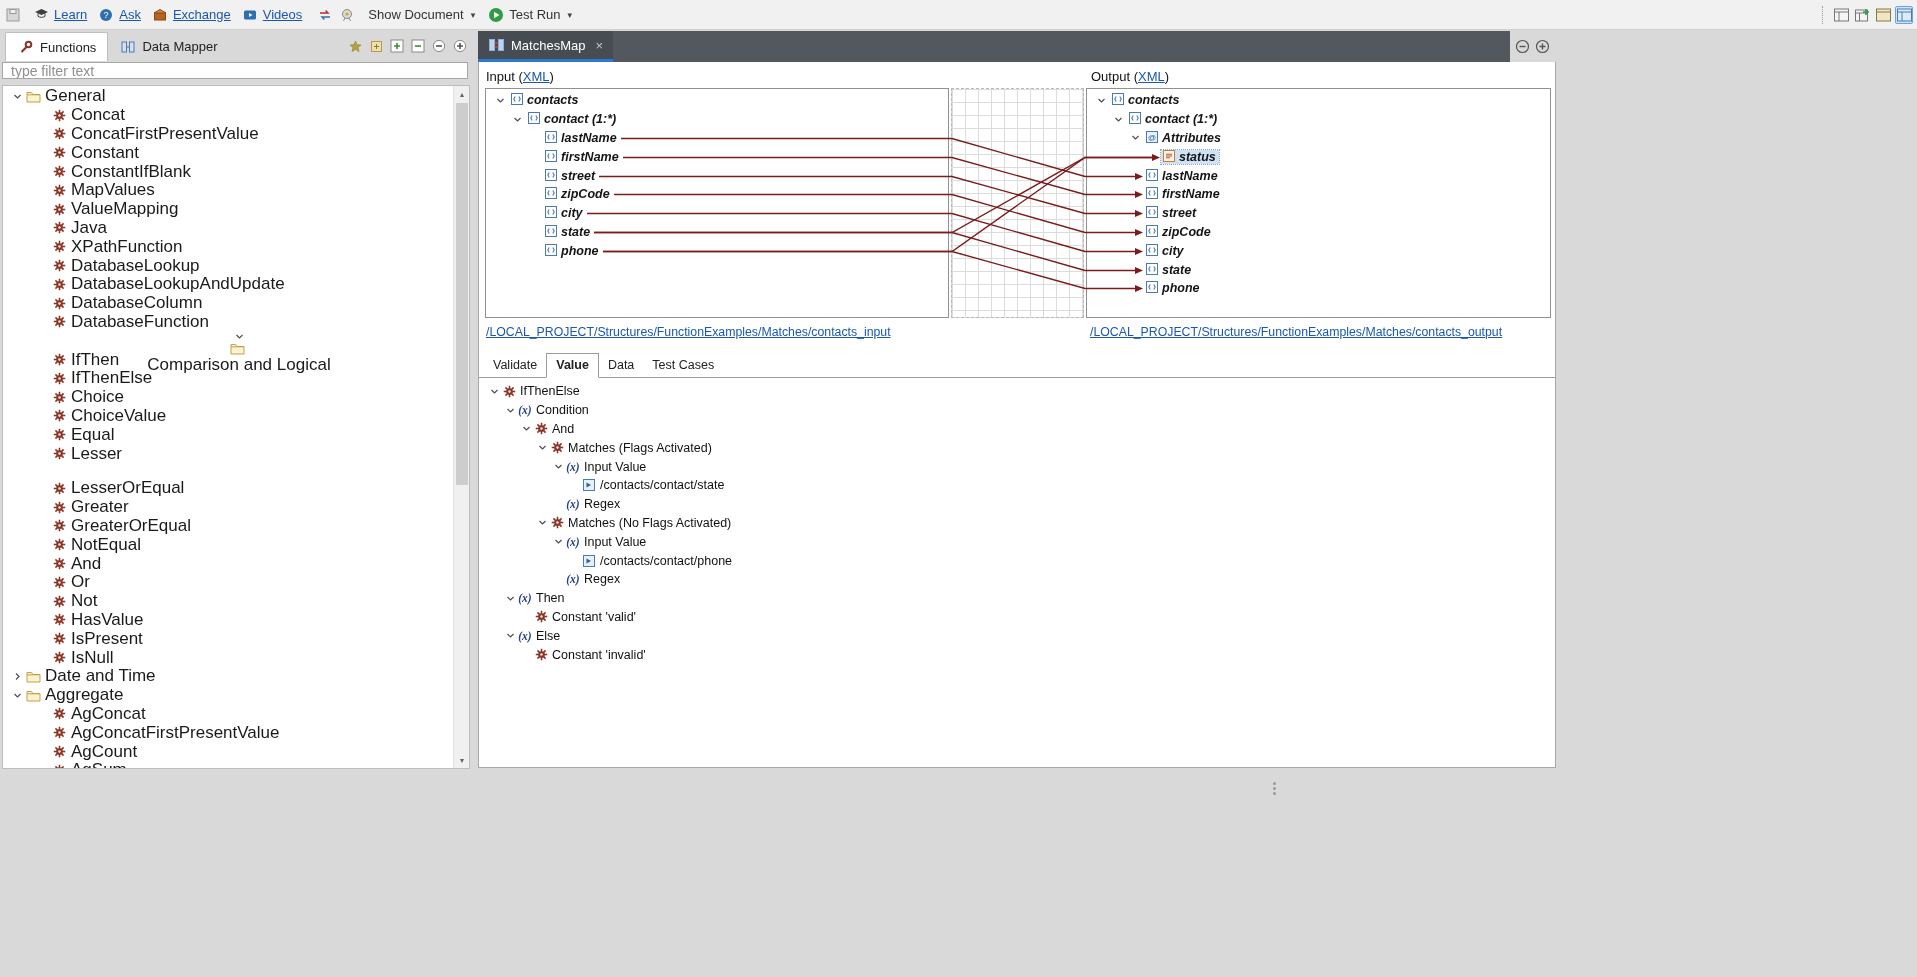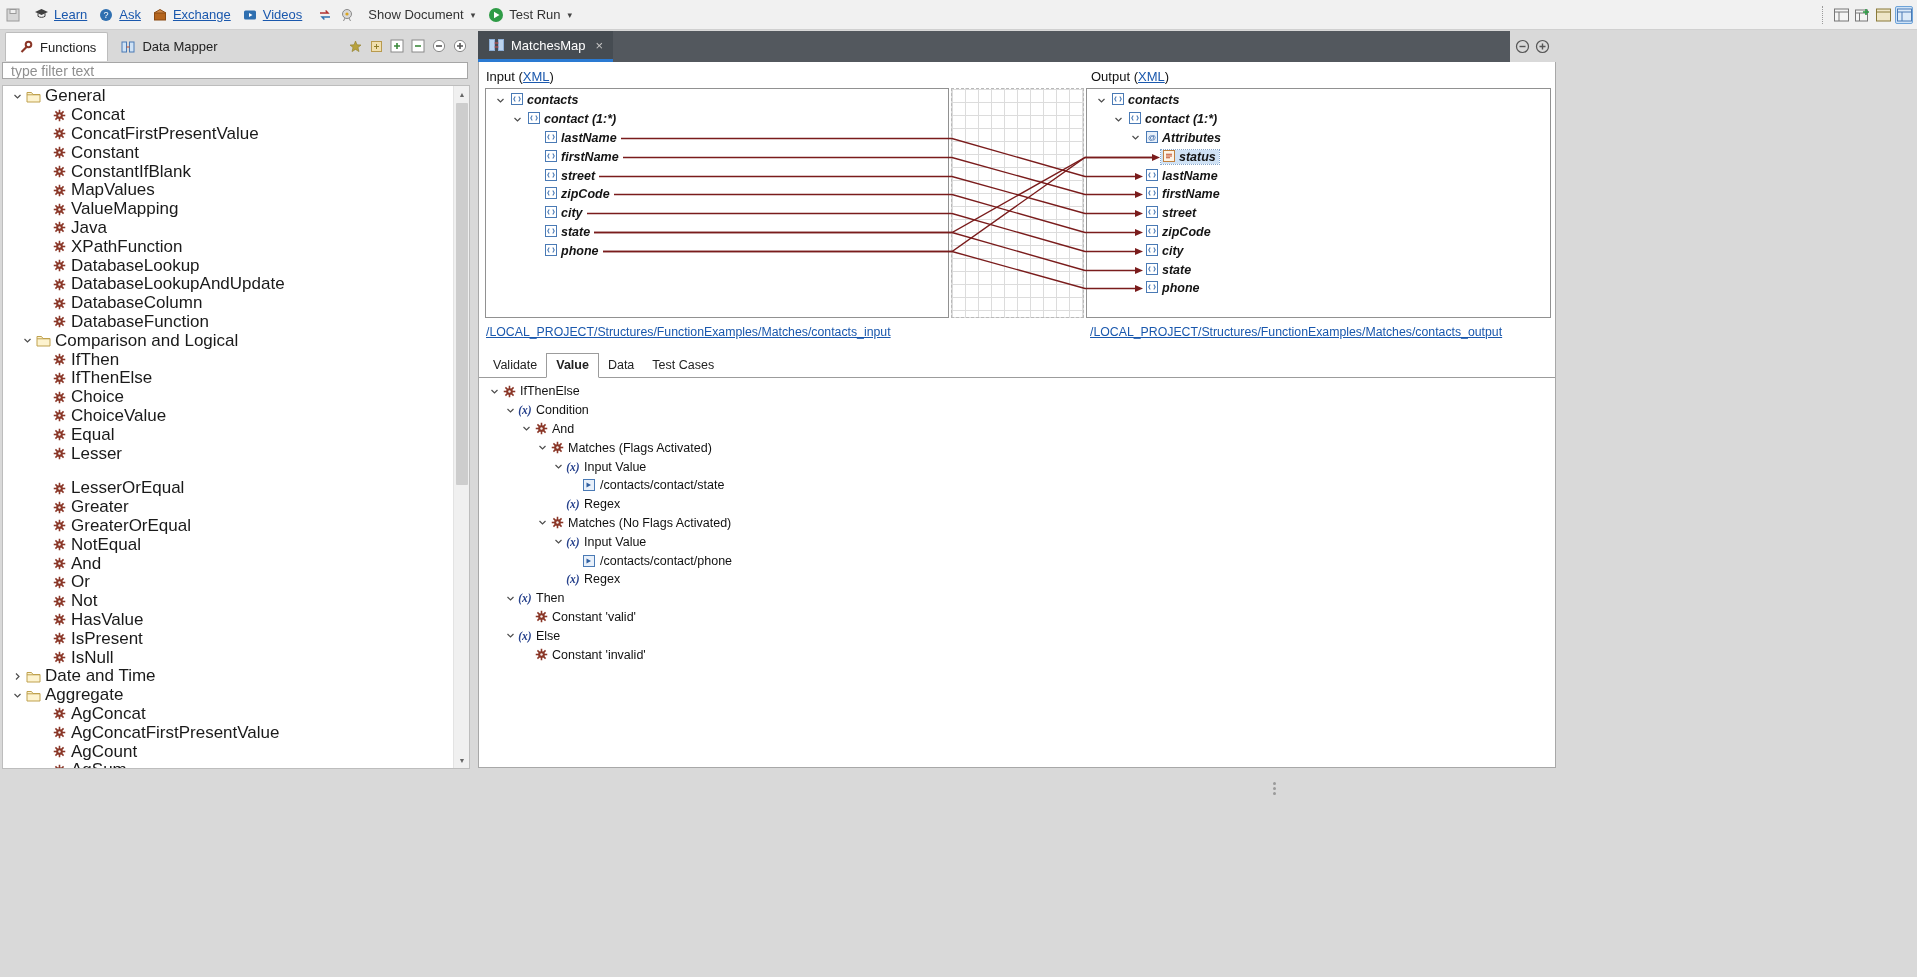--- a/index.html
+++ b/index.html
@@ -450,21 +450,21 @@
                 <line x1="0.8" y1="7" x2="13.2" y2="7"></line>
                 <line x1="2.6" y1="2.6" x2="11.4" y2="11.4"></line>
                 <line x1="11.4" y1="2.6" x2="2.6" y2="11.4"></line>
               </g>
               <circle cx="7" cy="7" r="3.6" fill="#8a3627"></circle>
               <circle cx="7" cy="7" r="1.3" fill="#f6eeea"></circle>
             </svg>
           </span>
           <span class="lt-lbl">DatabaseFunction</span>
         </div>
-        <div class="lt-row" style="padding-left: 16px;">
+        <div class="lt-row" style="padding-left: 22px; flex-direction: column;">
           <span class="chev-cell">
             <svg width="11" height="11" viewBox="0 0 11 11">
               <polyline points="2.5,4 5.5,7 8.5,4" fill="none" stroke="#4d4d4d" stroke-width="1.2"></polyline>
             </svg>
           </span>
           <span class="nico">
             <svg width="15" height="13" viewBox="0 0 15 13">
               <path d="M1 2.5 h4.5 l1.5 2 H14 v7.5 H1 z" fill="#fdf3cf" stroke="#bfa14e"></path>
               <path d="M1 4.8 h13" stroke="#bfa14e"></path>
             </svg>

